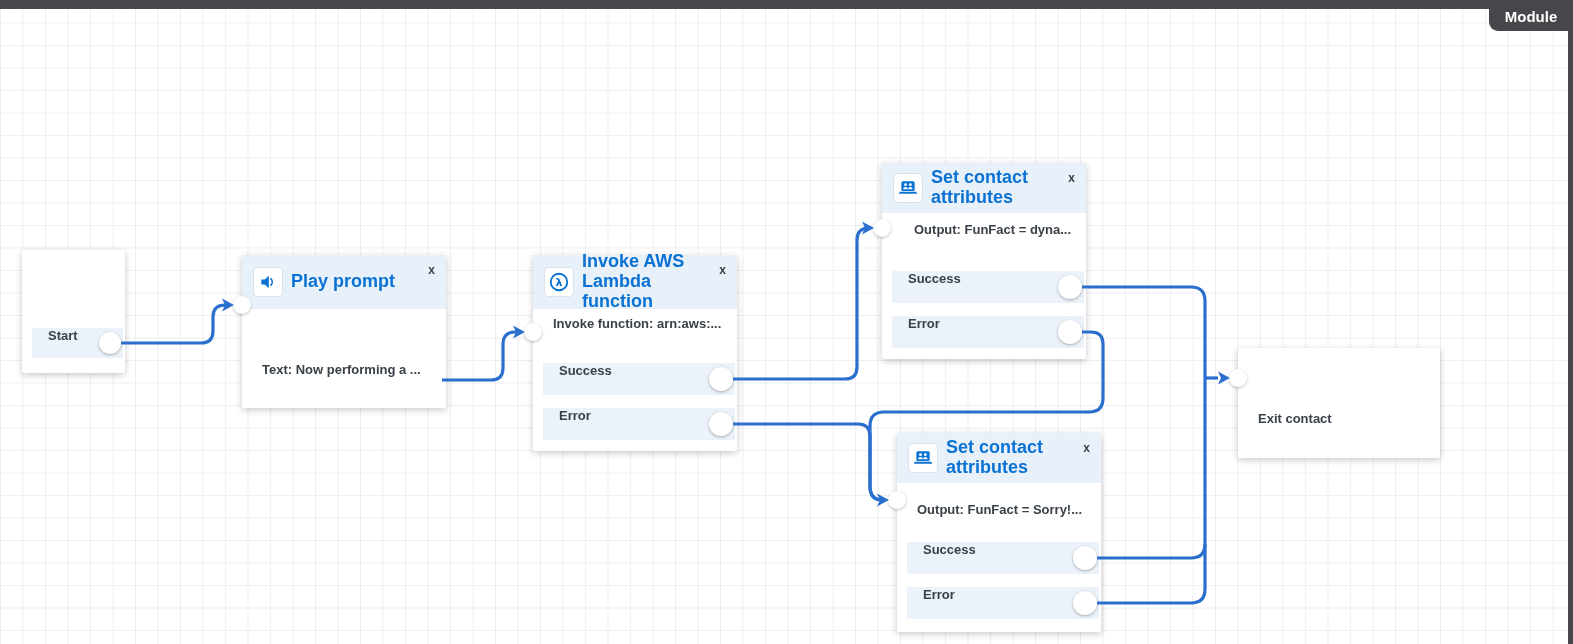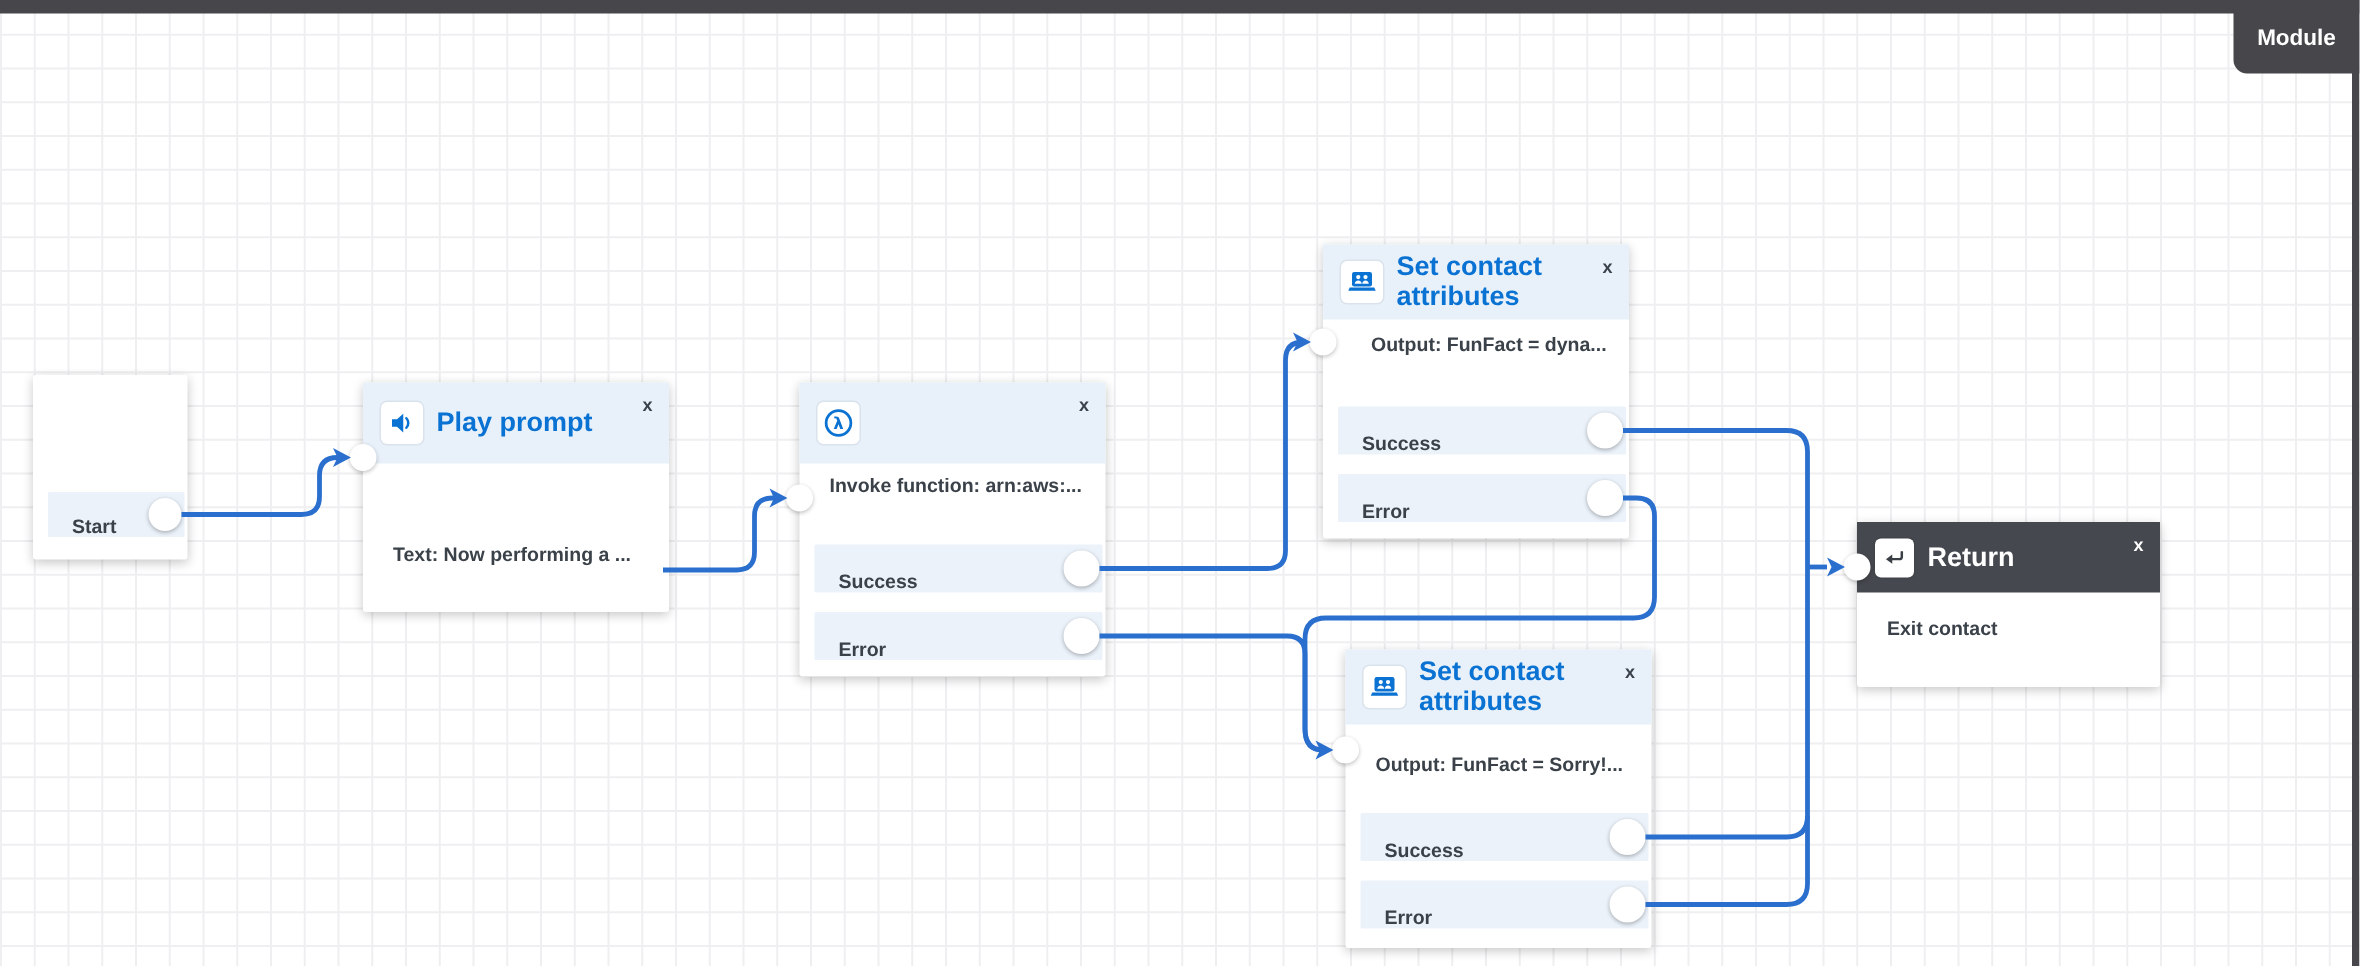--- a/index.html
+++ b/index.html
@@ -9,21 +9,21 @@
     position:relative;
     background-color:#ffffff;
     background-image:
       linear-gradient(to right, #efeff1 1px, transparent 1px),
       linear-gradient(to bottom, #efeff1 1px, transparent 1px);
     background-size:22.5px 22.5px;
   }
   .topbar { position:absolute; left:0; top:0; width:100%; height:9px; background:#47474b; z-index:55; }
   .rightbar { position:absolute; right:0; top:0; width:5px; height:100%; background:#47474b; z-index:55; }
   .module-tab {
-    position:absolute; top:0; right:0; width:84px; height:49px; background:#47474b;
+    position:absolute; top:0; right:0; width:84px; height:31px; background:#47474b;
     border-bottom-left-radius:9px; z-index:60; color:#fff; font-size:15px; font-weight:bold;
     display:flex; align-items:center; justify-content:center; padding-top:2px;
   }
   .conn { position:absolute; left:0; top:0; z-index:40; pointer-events:none; }
 
   .node {
     position:absolute; background:#fff; border-radius:2px; z-index:10;
     box-shadow:0 2px 7px rgba(0,0,0,0.22);
   }
   .node-header {
@@ -45,21 +45,21 @@
     position:absolute; top:9px; right:11px; font-size:12px; font-weight:bold;
     color:#3a4149; cursor:pointer; line-height:1;
   }
   .close-white { color:#ffffff; }
   .node-body-text {
     position:absolute; left:20px; right:12px; font-size:13px; font-weight:bold; color:#3a4149;
     white-space:nowrap; overflow:hidden;
   }
   .out-row {
     position:absolute; left:10px; right:2px; background:#ebf2fa; border-radius:1px;
-    display:flex; align-items:flex-end;
+    display:flex; align-items:flex-start;
   }
   .out-label { font-size:13px; font-weight:bold; color:#3a4149; padding-left:16px; }
   .port {
     position:absolute; right:2px; top:50%; margin-top:-12px; width:24px; height:24px;
     background:#fff; border-radius:50%; box-shadow:0 1px 3px rgba(0,0,0,0.3);
   }
   .port-sm { width:22px; height:22px; margin-top:-11px; }
   .in-port {
     position:absolute; left:-9px; width:18px; height:18px; background:#fff; border-radius:50%;
     box-shadow:0 1px 3px rgba(0,0,0,0.25); z-index:9;
@@ -157,20 +157,21 @@
 
 <div class="node" id="node-invoke-lambda">
   <span class="in-port"></span>
   <div class="node-header hdr-blue">
     <span class="icon-box">
       <svg width="22" height="22" viewBox="0 0 24 24">
         <circle cx="12" cy="12" r="9" fill="none" stroke="#0a72d2" stroke-width="2"></circle>
         <text x="12" y="16.2" font-size="12" font-weight="bold" fill="#0a72d2" text-anchor="middle" font-family="'DejaVu Sans', sans-serif">λ</text>
       </svg>
     </span>
+    <span class="node-title">Invoke AWS Lambda function</span>
   </div>
   <span class="close-x">x</span>
   <div class="node-body-text">Invoke function: arn:aws:...</div>
   <div class="out-row row-success">
     <span class="out-label">Success</span>
     <span class="port"></span>
   </div>
   <div class="out-row row-error">
     <span class="out-label">Error</span>
     <span class="port"></span>
@@ -226,24 +227,15 @@
     <span class="port"></span>
   </div>
   <div class="out-row row-error">
     <span class="out-label">Error</span>
     <span class="port"></span>
   </div>
 </div>
 
 <div class="node" id="node-return">
   <span class="in-port"></span>
-  <div class="node-header hdr-dark">
-    <span class="icon-box">
-      <svg width="18" height="18" viewBox="0 0 24 24">
-        <path d="M18.5 6v4.8a2.2 2.2 0 01-2.2 2.2H8.5" stroke="#3a3f45" stroke-width="2.2" fill="none"></path>
-        <path d="M10 8.8L4.4 13l5.6 4.2z" fill="#3a3f45"></path>
-      </svg>
-    </span>
-    <span class="node-title title-white">Return</span>
-  </div>
   <span class="close-x close-white">x</span>
   <div class="node-body-text">Exit contact</div>
 </div>
 
 </body></html>

